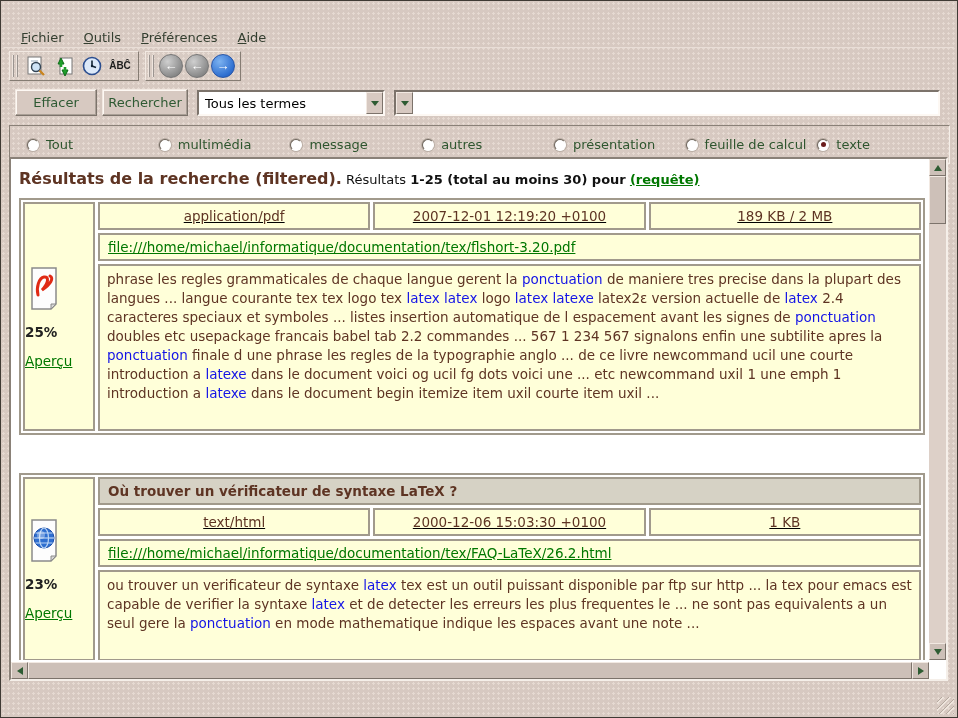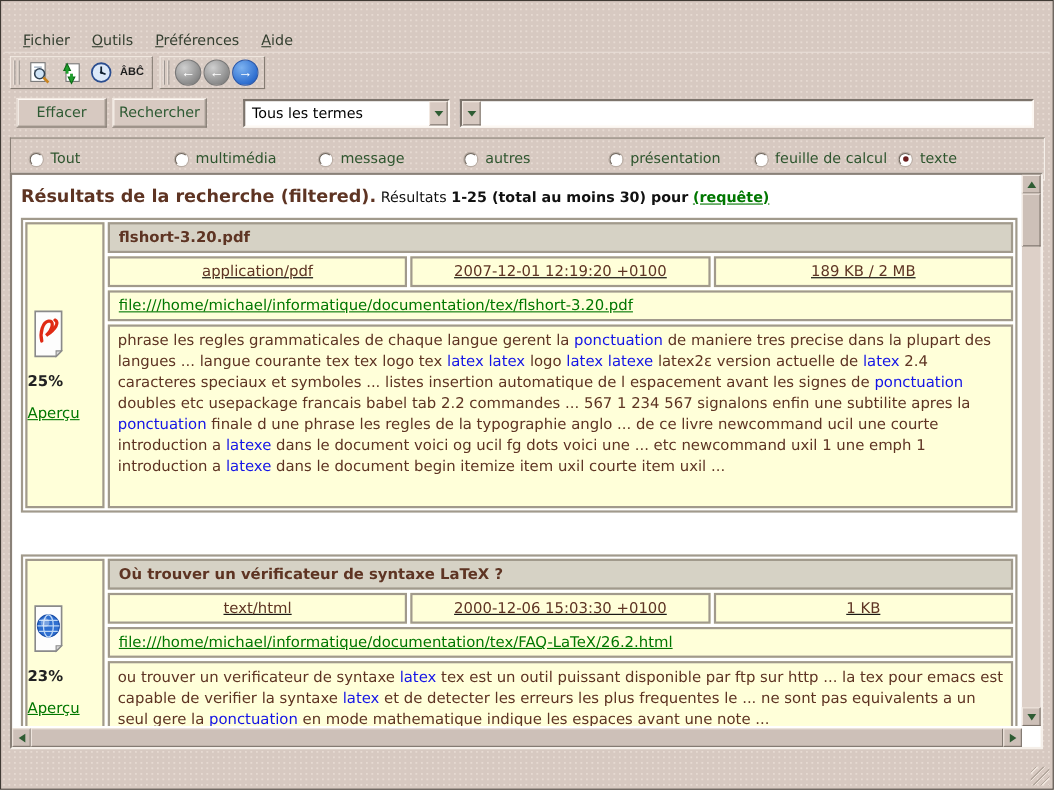--- a/index.html
+++ b/index.html
@@ -88,21 +88,21 @@
     box-shadow:inset -1px -1px 0 #a99f96, inset 1px 1px 0 #fdf8f3;
     cursor:pointer;
   }
   .btn-clear { left:11px; width:82px; }
   .btn-search { left:98px; width:86px; }
   .sunken {
     border-top:2px solid #7c736b; border-left:2px solid #7c736b;
     border-bottom:2px solid #fdf8f3; border-right:2px solid #fdf8f3;
     background:#fff;
   }
-  .combo { position:absolute; top:3px; height:26px; display:flex; align-items:center;margin-left:24px; }
+  .combo { position:absolute; top:3px; height:26px; display:flex; align-items:center; }
   .combo-mode { left:193px; width:188px; }
   .combo-query { left:390px; right:14px; }
   .combo-text { flex:1; padding:0 6px; color:#000; font-size:13px; white-space:nowrap; overflow:hidden; }
   .combo-input {
     flex:1; border:none; outline:none; padding:0 6px; font:13px "DejaVu Sans","Liberation Sans",sans-serif;
     color:#000; background:#fff; min-width:0;
   }
   .combo-arrow-btn {
     width:17px; align-self:stretch; background:#d7c9c1; cursor:pointer;
     border-top:1px solid #f2e9e2; border-left:1px solid #f2e9e2;
@@ -328,21 +328,20 @@
                   <path d="M7 3 h24 v36 l-5 5 h-19 z" fill="#fdfdfd" stroke="#8a8a8a" stroke-width="1.5"></path>
                   <path d="M31 39 l-5 5 v-5 z" fill="#d9d9d9" stroke="#8a8a8a"></path>
                   <path d="M13 30 C11 22 14 13 19 12 C24 11 24 18 17 25 C26 19 29 13 25 11" fill="none" stroke="#e02a14" stroke-width="3" stroke-linecap="round"></path>
                 </svg>
 
               </div>
               <div class="relevance">25%</div>
               <a class="glink preview">Aperçu</a>
             </div>
             <div class="result-main">
-              <div class="cell title-cell">flshort-3.20.pdf</div>
               <div class="meta-row">
                 <div class="cell meta-cell">application/pdf</div>
                 <div class="cell meta-cell">2007-12-01 12:19:20 +0100</div>
                 <div class="cell meta-cell">189 KB / 2 MB</div>
               </div>
               <div class="cell url-cell">
                 <a class="glink">file:///home/michael/informatique/documentation/tex/flshort-3.20.pdf</a>
               </div>
               <div class="cell snippet-cell"><span>phrase les regles grammaticales de chaque langue gerent la </span><span class="hl">ponctuation</span><span> de maniere tres precise dans la plupart des langues ... langue courante tex tex logo tex </span><span class="hl">latex latex</span><span> logo </span><span class="hl">latex latexe</span><span> latex2ε version actuelle de </span><span class="hl">latex</span><span> 2.4 caracteres speciaux et symboles ... listes insertion automatique de l espacement avant les signes de </span><span class="hl">ponctuation</span><span> doubles etc usepackage francais babel tab 2.2 commandes ... 567 1 234 567 signalons enfin une subtilite apres la </span><span class="hl">ponctuation</span><span> finale d une phrase les regles de la typographie anglo ... de ce livre newcommand ucil une courte introduction a </span><span class="hl">latexe</span><span> dans le document voici og ucil fg dots voici une ... etc newcommand uxil 1 une emph 1 introduction a </span><span class="hl">latexe</span><span> dans le document begin itemize item uxil courte item uxil ...</span></div>
             </div>

